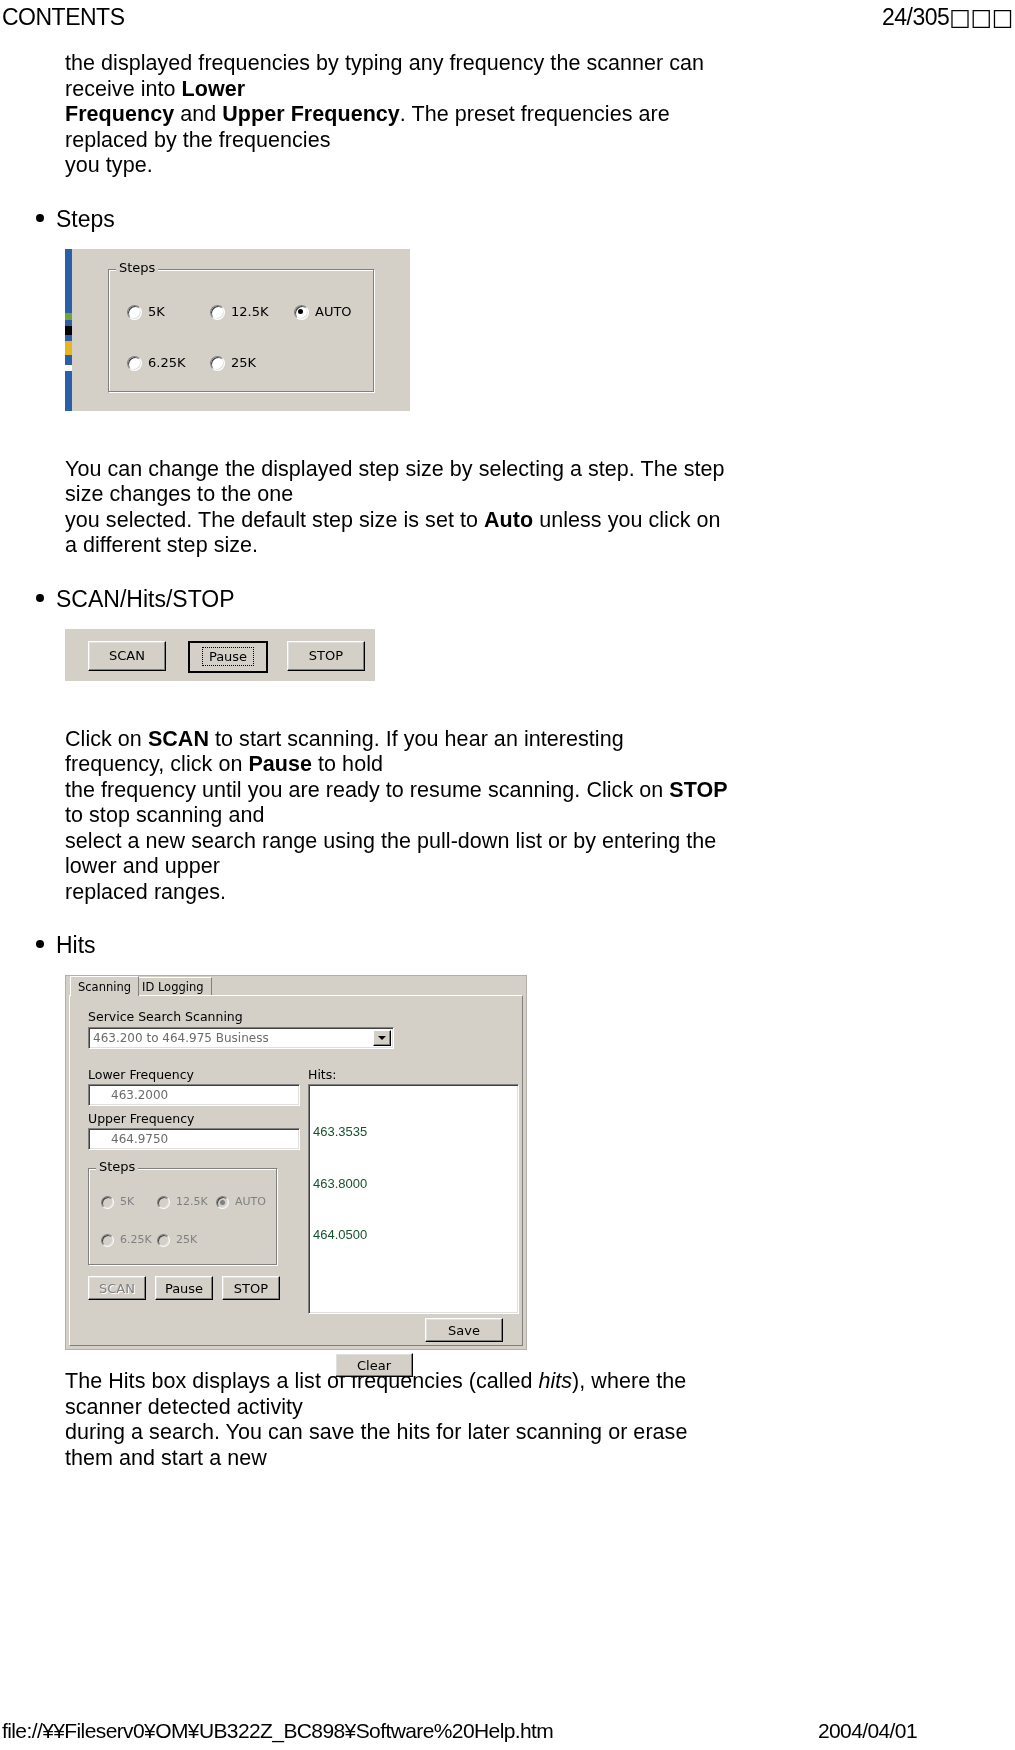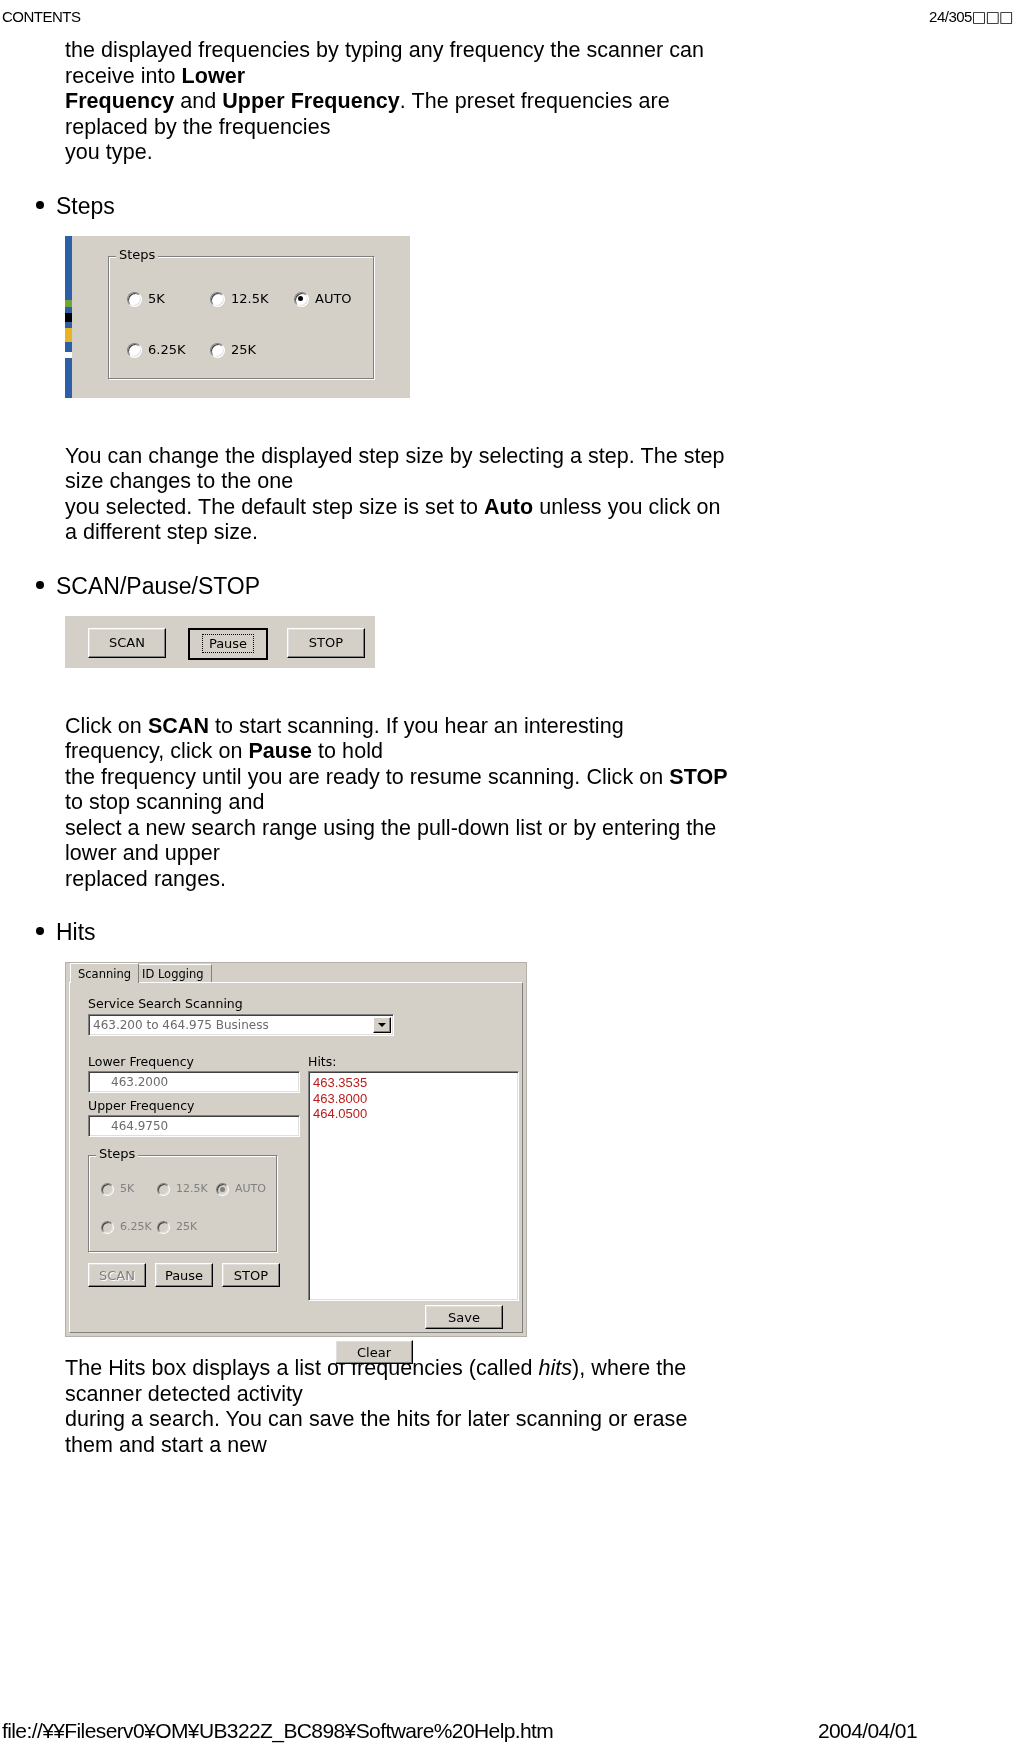--- a/index.html
+++ b/index.html
@@ -16,21 +16,21 @@
     overflow: hidden;
   }
 
   
   .page-header {
     position: absolute;
     top: 0;
     left: 0;
     width: 1015px;
     height: 34px;
-    font-size: 15px;
+    font-size: 23px;
     line-height: 34px;
     letter-spacing: -0.5px;
   }
   .page-header .left {
     position: absolute;
     left: 2px;
     top: 0;
     white-space: nowrap;
   }
   .page-header .right {
@@ -62,21 +62,21 @@
   .page-footer .right {
     position: absolute;
     right: 2px;
     top: 0;
     white-space: nowrap;
   }
 
   
   .content {
     position: absolute;
-    top: 38px;
+    top: 51px;
     left: 0;
     width: 1015px;
   }
   .para {
     font-size: 21.5px;
     line-height: 25.5px;
     margin: 0;
     padding: 0 0 0 65px;
     letter-spacing: 0.05px;
   }
@@ -275,22 +275,23 @@
     border-right-color: #ffffff;
     border-bottom-color: #ffffff;
     box-shadow: inset 1px 1px 0 #404040, inset -1px -1px 0 #dfdfdf;
     overflow: hidden;
     padding: 3px 0 0 4px;
   }
   .listbox .row {
     font-family: "Liberation Sans", sans-serif;
     font-size: 13px;
     line-height: 15.5px;
-    color: #b91c1c;
-    white-space: nowrap;
+    color: #14532d;
+    white-space: nowrap;
+    margin-top: 36px;
   }
 
   
   .tabstrip {
     position: absolute;
     left: 0;
     right: 0;
     top: 0;
     height: 28px;
   }
@@ -424,21 +425,21 @@
     <span>You can change the displayed step size by selecting a step. The step</span><br>
     <span>size changes to the one</span><br>
     <span>you selected.  The default step size is set to </span><b>Auto</b><span> unless you click on</span><br>
     <span>a different step size.</span>
   </div>
 
   <div class="spacer-md"></div>
 
   <div class="bullet-row">
     <span class="dot"></span>
-    <span>SCAN/Pause/STOP</span>
+    <span>SCAN/Hits/STOP</span>
   </div>
 
   <div class="spacer-sm"></div>
 
   <div style="position:relative;height:58px;">
     <div class="fig fig-scan">
       <div class="btn" style="left:23px;top:12px;width:76px;height:28px;">
         <span class="inner">SCAN</span>
       </div>
       <div class="btn focus" style="left:123px;top:12px;width:76px;height:28px;">

